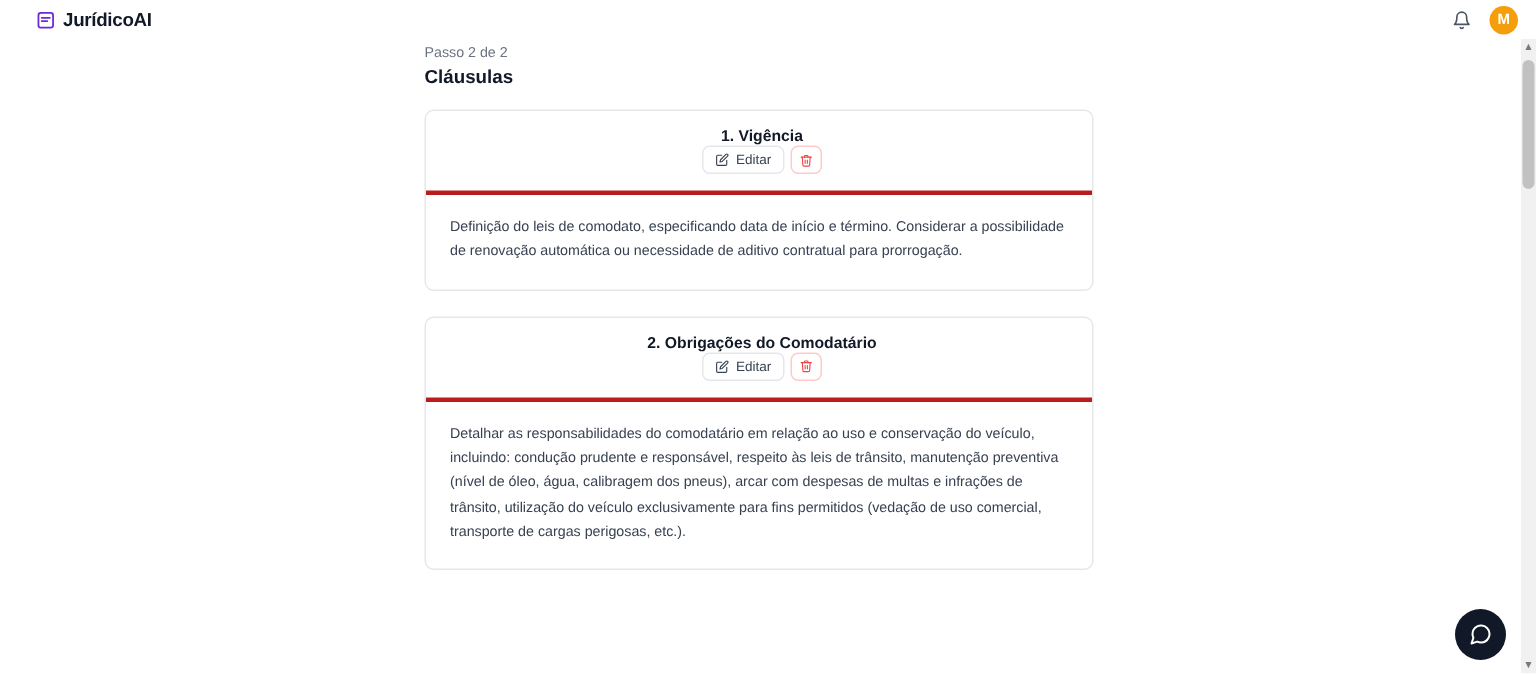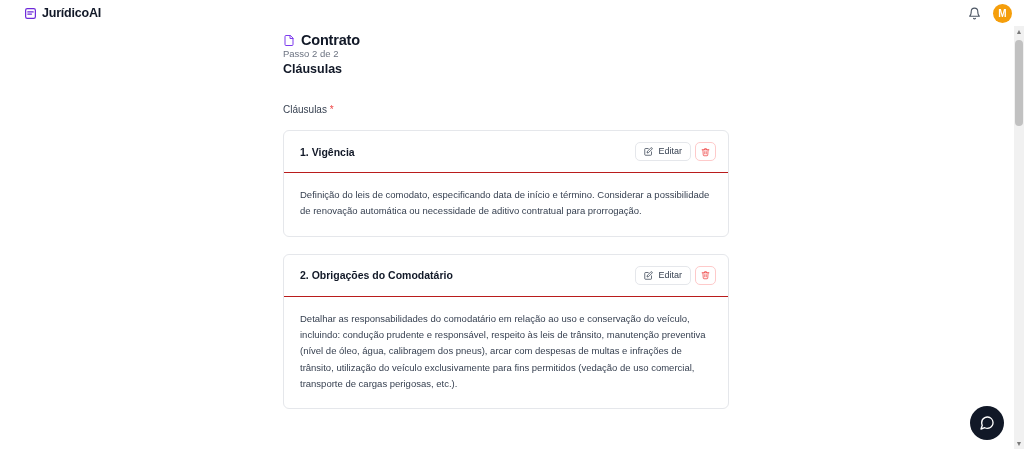--- a/index.html
+++ b/index.html
@@ -84,21 +84,22 @@
 
   .card {
     border: 1px solid #e5e7eb;
     border-radius: 6px;
     background: #fff;
     margin-bottom: 17px;
   }
   .card-head {
     display: flex; align-items: center; justify-content: space-between;
     padding: 11px 12px 11px 16px;
-    border-bottom: 1px solid #b91c1c;
+    border-bottom: 3px solid #b91c1c;
+    flex-direction: column;
   }
   .card-title { font-size: 10.5px; font-weight: 700; color: #111827; }
   .card-actions { display: flex; align-items: flex-end; gap: 4px; }
 
   .btn-edit {
     display: inline-flex; align-items: center; gap: 5px;
     border: 1px solid #e5e7eb; border-radius: 5px;
     background: #fff; color: #374151;
     font-size: 9px; font-family: inherit;
     padding: 4px 8px; cursor: pointer; line-height: 1;
@@ -170,37 +171,24 @@
           <path d="M13.73 21a2 2 0 0 1-3.46 0"></path>
         </svg>
       </span>
       <span class="avatar">M</span>
     </div>
   </div>
 
   <div class="content">
     <div class="inner">
 
-      <div class="doc-title">
-        <span>
-          <svg class="doc-icon" viewBox="0 0 24 24" fill="none" stroke="currentColor" stroke-width="2" stroke-linecap="round" stroke-linejoin="round">
-            <path d="M14 2H6a2 2 0 0 0-2 2v16a2 2 0 0 0 2 2h12a2 2 0 0 0 2-2V8z"></path>
-            <polyline points="14 2 14 8 20 8"></polyline>
-          </svg>
-        </span>
-        <h1>Contrato</h1>
-      </div>
 
       <div class="step-label">Passo 2 de 2</div>
       <div class="step-title">Cláusulas</div>
 
-      <div class="field-label">
-        <span>Cláusulas</span>
-        <span class="req">*</span>
-      </div>
 
       <div class="cards">
 
         <div class="card">
           <div class="card-head">
             <div class="card-title">1. Vigência</div>
             <div class="card-actions">
               <button class="btn-edit">
                 <span>
                   <svg viewBox="0 0 24 24" fill="none" stroke="currentColor" stroke-width="2" stroke-linecap="round" stroke-linejoin="round">

